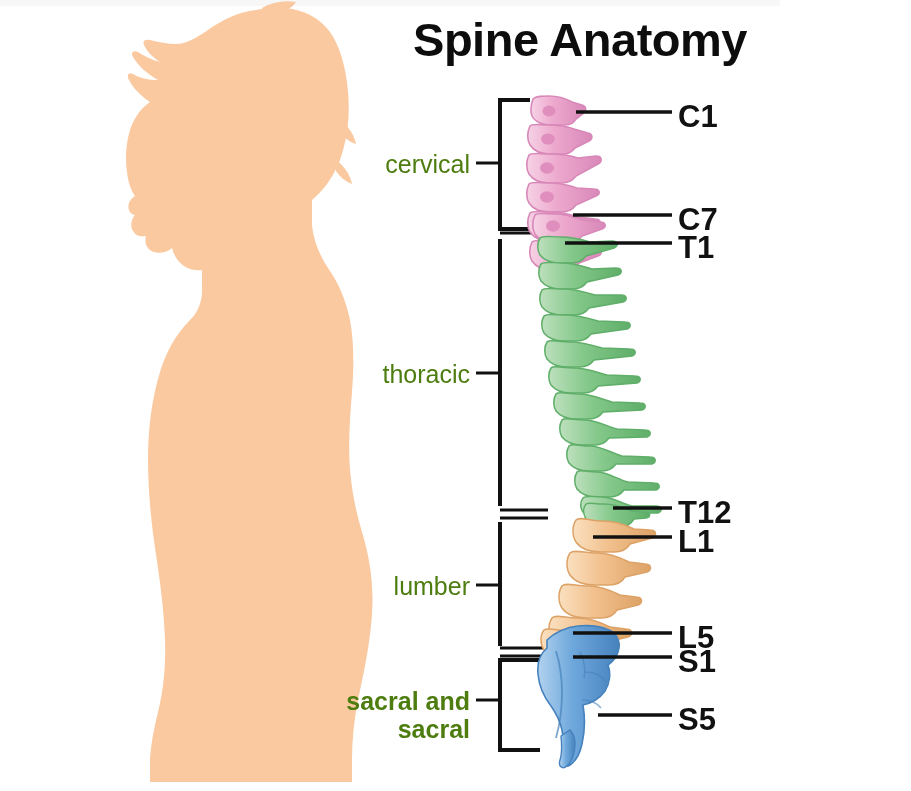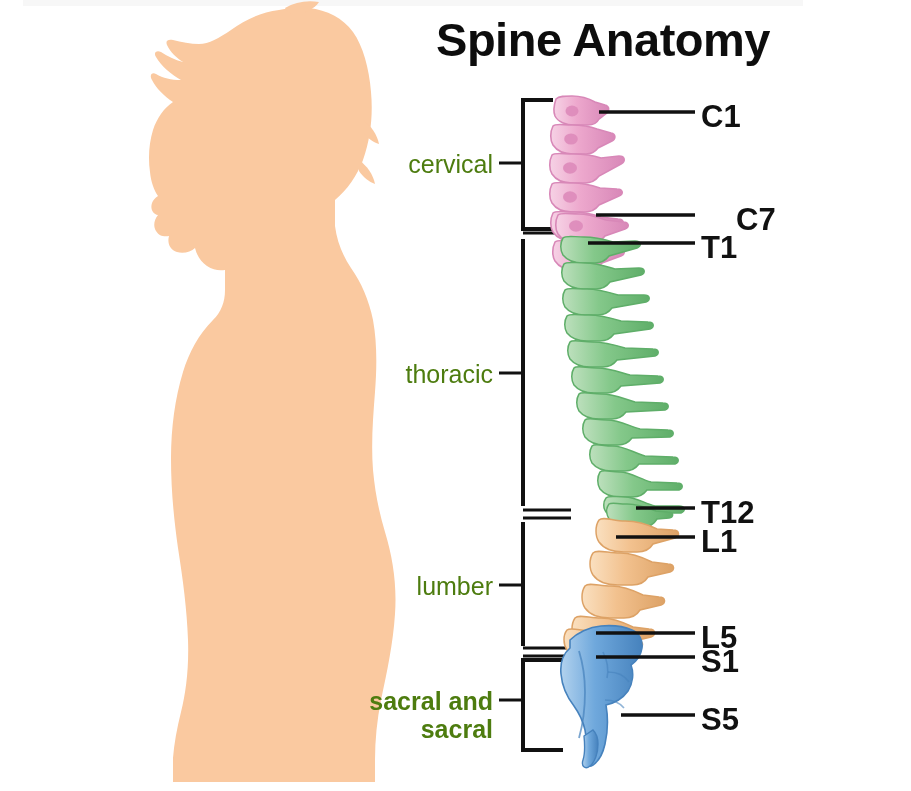--- a/index.html
+++ b/index.html
@@ -7,21 +7,20 @@
     padding: 0;
     background: #ffffff;
   }
   #page {
     position: relative;
     width: 780px;
     height: 791px;
     background: #ffffff;
     overflow: hidden;
     font-family: "Liberation Sans", sans-serif;
-    margin-left: 23px;
   }
   #topstrip {
     position: absolute;
     top: 0; left: 0;
     width: 911px;
     height: 6px;
     background: #f7f7f7;
   }
   #title {
     position: absolute;
@@ -401,21 +400,21 @@
       <line x1="565" y1="243" x2="672" y2="243"></line>
       <line x1="613" y1="508" x2="672" y2="508"></line>
       <line x1="593" y1="537" x2="672" y2="537"></line>
       <line x1="573" y1="633" x2="672" y2="633"></line>
       <line x1="573" y1="657" x2="672" y2="657"></line>
       <line x1="598" y1="715" x2="672" y2="715"></line>
     </g>
   </svg>
 
   <div class="vlabel" style="left:678px; top:101px;">C1</div>
-  <div class="vlabel" style="left:713px; top:204px;">C7</div>
+  <div class="vlabel" style="left:678px; top:204px;">C7</div>
   <div class="vlabel" style="left:678px; top:232px;">T1</div>
   <div class="vlabel" style="left:678px; top:497px;">T12</div>
   <div class="vlabel" style="left:678px; top:526px;">L1</div>
   <div class="vlabel" style="left:678px; top:622px;">L5</div>
   <div class="vlabel" style="left:678px; top:646px;">S1</div>
   <div class="vlabel" style="left:678px; top:704px;text-align:center;">S5</div>
 
   <div class="rlabel" style="left:300px; top:150px; width:170px;">cervical</div>
   <div class="rlabel" style="left:300px; top:360px; width:170px;">thoracic</div>
   <div class="rlabel" style="left:300px; top:572px; width:170px;">lumber</div>

